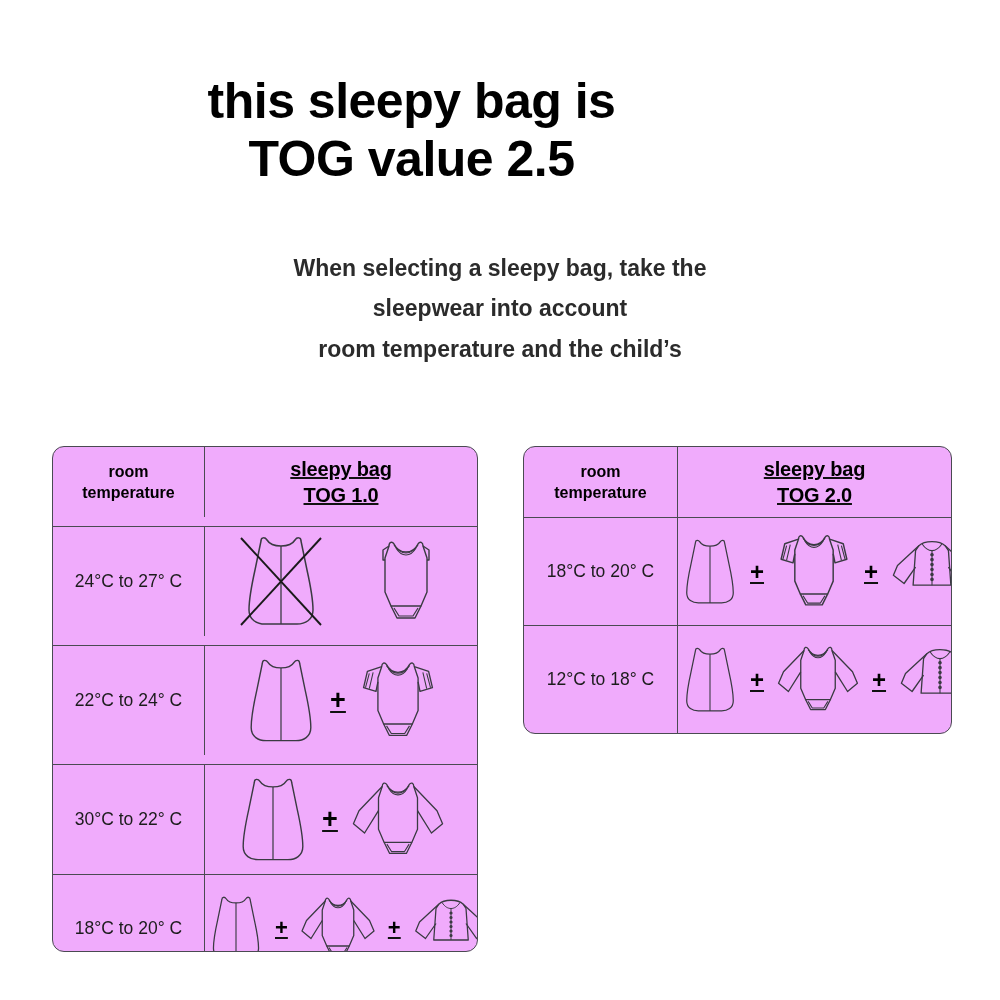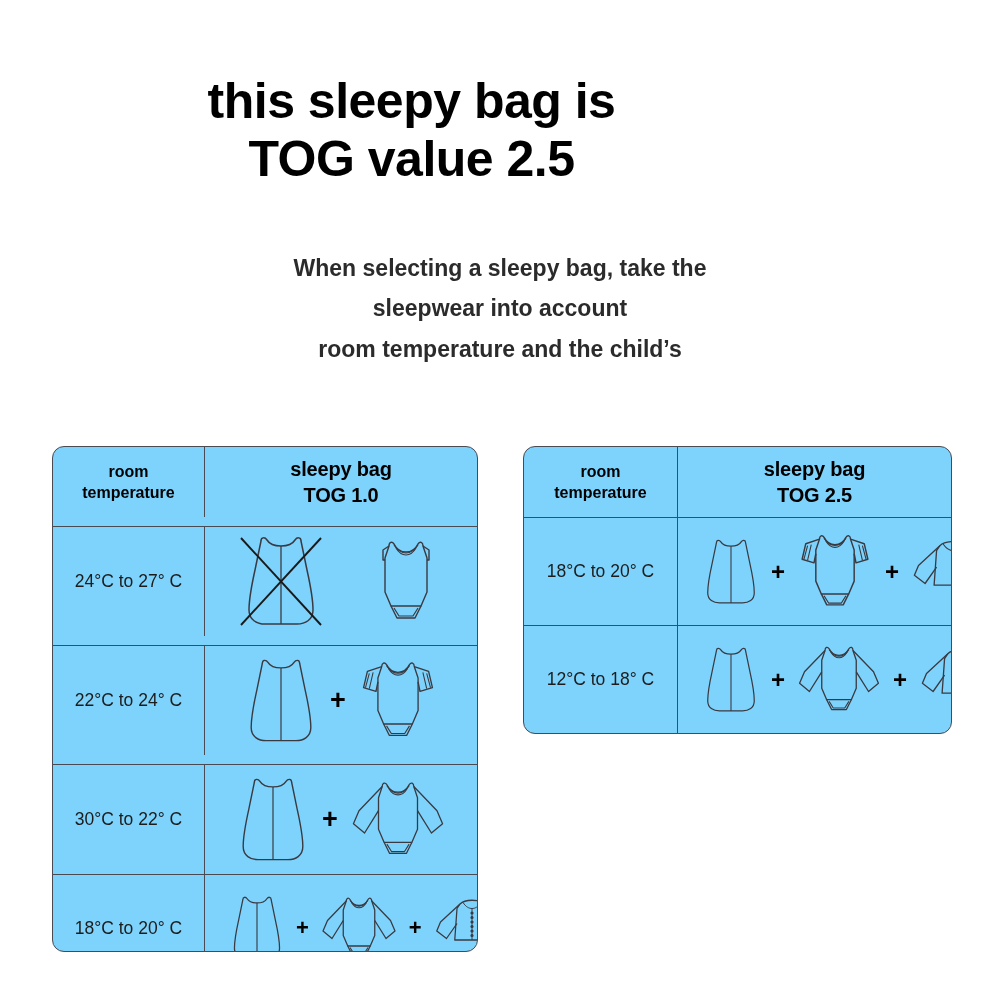--- a/index.html
+++ b/index.html
@@ -36,21 +36,21 @@
     line-height: 1.75;
     font-weight: 700;
     color: #2b2b2b;
   }
 
   
   .table {
     position: absolute;
     border: 1.6px solid #4a4a52;
     border-radius: 12px;
-    background: #7dd3fc;
+    background: #f0abfc;
     overflow: hidden;
   }
   #table-tog10 { left: 52px; top: 446px; width: 426px; height: 506px; }
   #table-tog25 { left: 523px; top: 446px; width: 429px; height: 288px; }
 
   .row { display: flex; align-items: stretch; }
   .row + .row { border-top: 1.6px solid #4a4a52; }
 
   .cell-temp {
     flex: 0 0 151px;
@@ -62,21 +62,22 @@
   }
   #table-tog25 .cell-temp { flex: 0 0 153px; }
 
   .cell-items {
     flex: 1 1 auto;
     border-left: 1.6px solid #4a4a52;
     display: flex;
     align-items: center;
     justify-content: center;
     gap: 6px;
-    padding: 6px 21px;
+    padding: 6px 0;
+    text-decoration: underline;
   }
 
   .header-row .cell-temp,
   .header-row .cell-items {
     padding-top: 10px; padding-bottom: 10px;
   }
   .hdr-text {
     font-size: 16.5px;
     font-weight: 700;
     line-height: 1.32;
@@ -282,21 +283,21 @@
     <div class="row header-row hdr-h">
       <div class="cell-temp">
         <div>
           <div class="hdr-text small">room</div>
           <div class="hdr-text small">temperature</div>
         </div>
       </div>
       <div class="cell-items">
         <div>
           <div class="hdr-text big">sleepy bag</div>
-          <div class="hdr-text big">TOG 2.5</div>
+          <div class="hdr-text big">TOG 2.0</div>
         </div>
       </div>
     </div>
 
     <div class="row r-25">
       <div class="cell-temp">
         <span class="temp-text">18°C to 20° C</span>
       </div>
       <div class="cell-items">
         <span>

